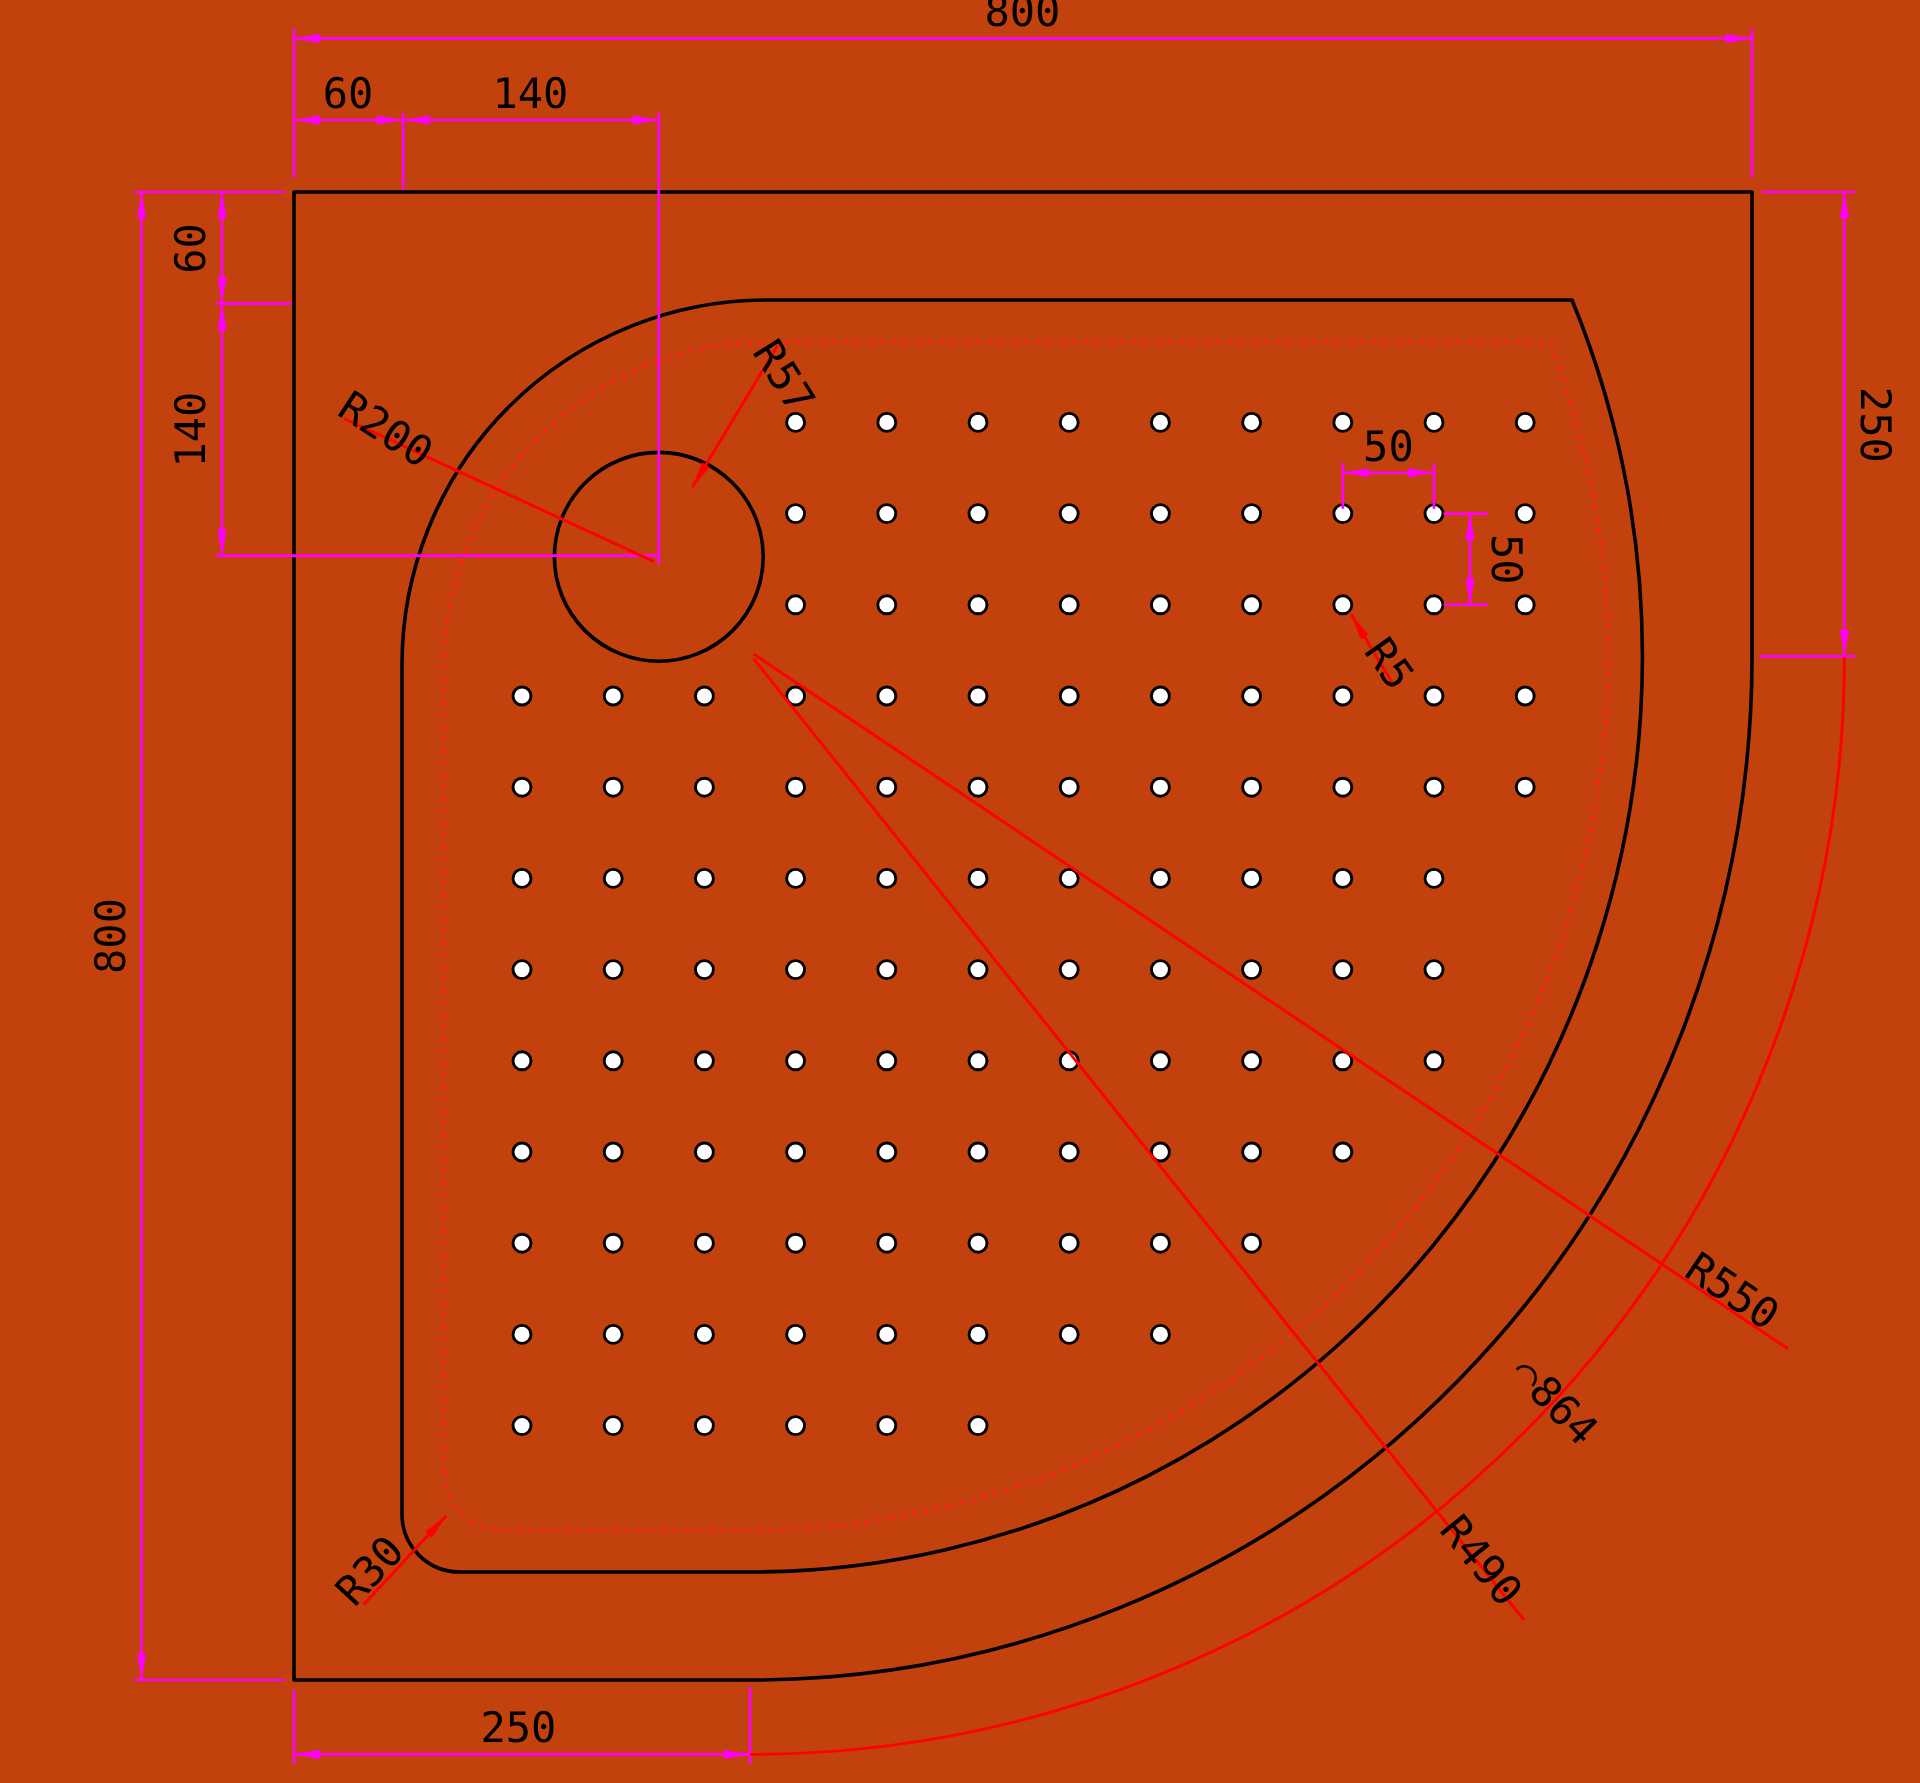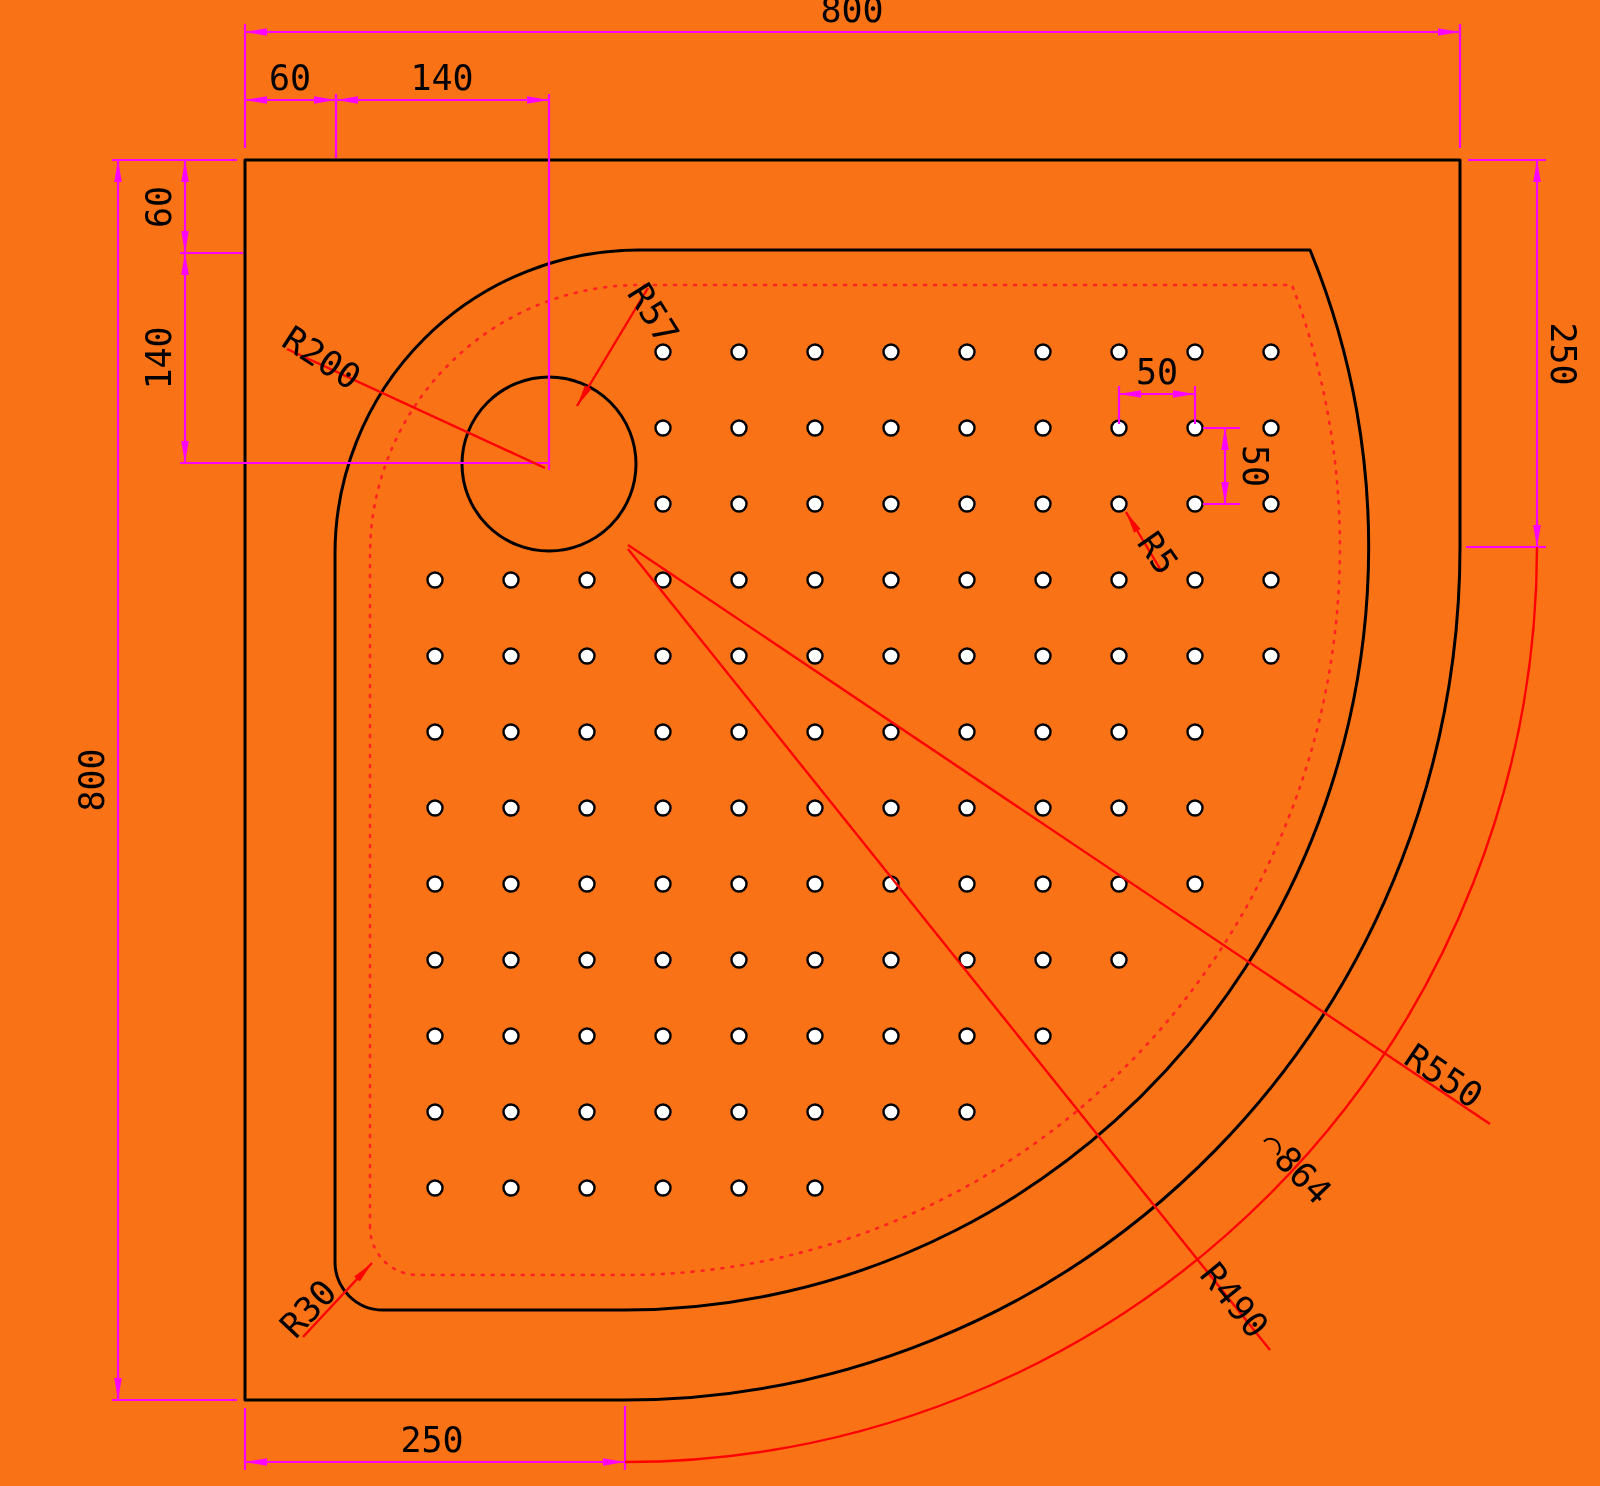--- a/index.html
+++ b/index.html
@@ -1,16 +1,16 @@
 <!DOCTYPE html>
 <html><head>
 <meta charset="utf-8">
 <style>
   html,body{margin:0;padding:0;background:#ffffff;}
-  .page{width:1600px;height:1486px;background:#f97316;position:relative;overflow:hidden;}
+  .page{width:1600px;height:1486px;background:#c2410c;position:relative;overflow:hidden;}
   svg{display:block;}
   .geo{stroke:#000;fill:none;stroke-width:3;stroke-linejoin:round;}
   .drain{stroke:#000;fill:none;stroke-width:3;}
   #dot-grid circle{stroke:#000;fill:#fff;stroke-width:2.4;}
   .mag{stroke:#ff00ff;stroke-width:2.2;fill:none;}
   .red{stroke:#ff0000;stroke-width:2.4;fill:none;}
   .dotted{stroke:#ff2222;stroke-width:2.6;fill:none;stroke-dasharray:2 8;stroke-linecap:round;}
   text{font-family:"DejaVu Sans Mono","DejaVu Sans",monospace;font-size:35px;fill:#000;}
   .mid{text-anchor:middle;}
 </style>

